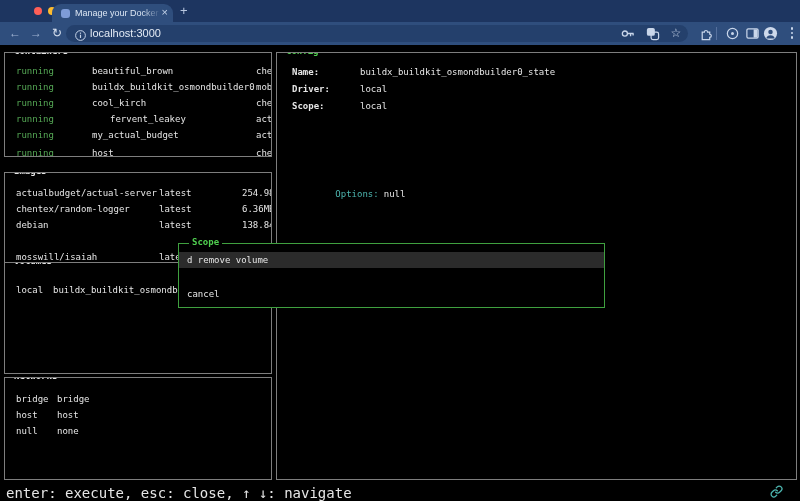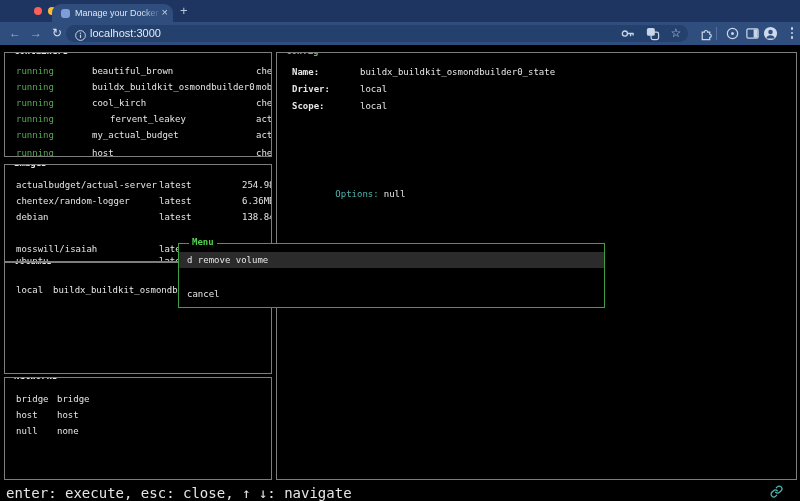--- a/index.html
+++ b/index.html
@@ -157,21 +157,21 @@
         <span class="cell" style="left:79px">my_actual_budget</span>
         <span class="cell" style="left:243px">act</span>
       </div>
       <div class="trow" style="top:95px">
         <span class="cell green" style="left:3px">running</span>
         <span class="cell" style="left:79px">host</span>
         <span class="cell" style="left:243px">che</span>
       </div>
     </div>
 
-    <div class="panel" style="left:4px;top:164px;width:266px;height:96px">
+    <div class="panel" style="left:4px;top:172px;width:266px;height:96px">
       <span class="ptitle">Images</span>
       <div class="trow" style="top:15px">
         <span class="cell" style="left:3px">actualbudget/actual-server</span>
         <span class="cell" style="left:146px">latest</span>
         <span class="cell sizecell" style="left:229px">254.98M</span>
       </div>
       <div class="trow" style="top:31px">
         <span class="cell" style="left:3px">chentex/random-logger</span>
         <span class="cell" style="left:146px">latest</span>
         <span class="cell sizecell" style="left:229px">6.36MB</span>
@@ -230,21 +230,21 @@
       <div class="trow" style="top:48px">
         <span class="cell bold" style="left:7px">Scope:</span>
         <span class="cell" style="left:75px">local</span>
       </div>
       <div class="trow" style="top:126px;left:7px">
         <span class="teal">Options:</span><span style="margin-left:5px">null</span>
       </div>
     </div>
 
     <div class="menu">
-      <span class="ptitle green" style="left:10px">Menu</span>
+      <span class="ptitle green" style="left:10px">Scope</span>
       <div class="mrow sel" style="top:8px">d remove volume</div>
       <div class="mrow" style="top:42px">cancel</div>
     </div>
 
     <div class="statusbar">enter: execute, esc: close, ↑ ↓: navigate</div>
     <span class="linkicon">
       <svg width="13" height="13" viewBox="0 0 24 24" fill="none" stroke="#4db6b0" stroke-width="2.4" stroke-linecap="round">
         <path d="M10.5 13.5a5 5 0 0 0 7.1 0l2.9-2.9a5 5 0 0 0-7.1-7.1l-1.7 1.7"></path>
         <path d="M13.5 10.5a5 5 0 0 0-7.1 0l-2.9 2.9a5 5 0 0 0 7.1 7.1l1.7-1.7"></path>
       </svg>

